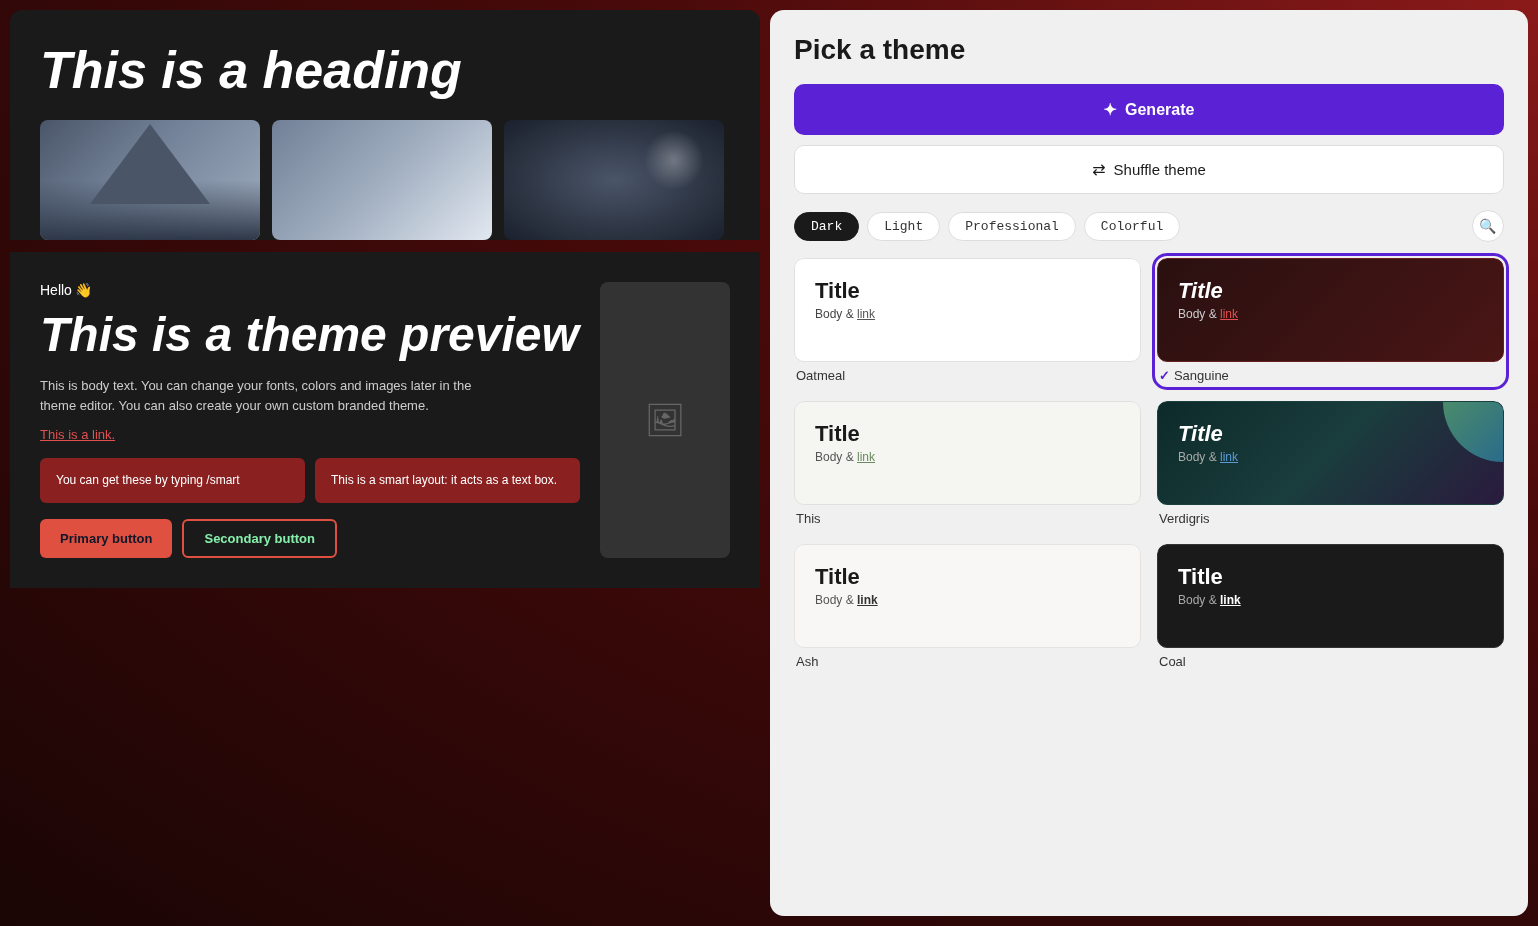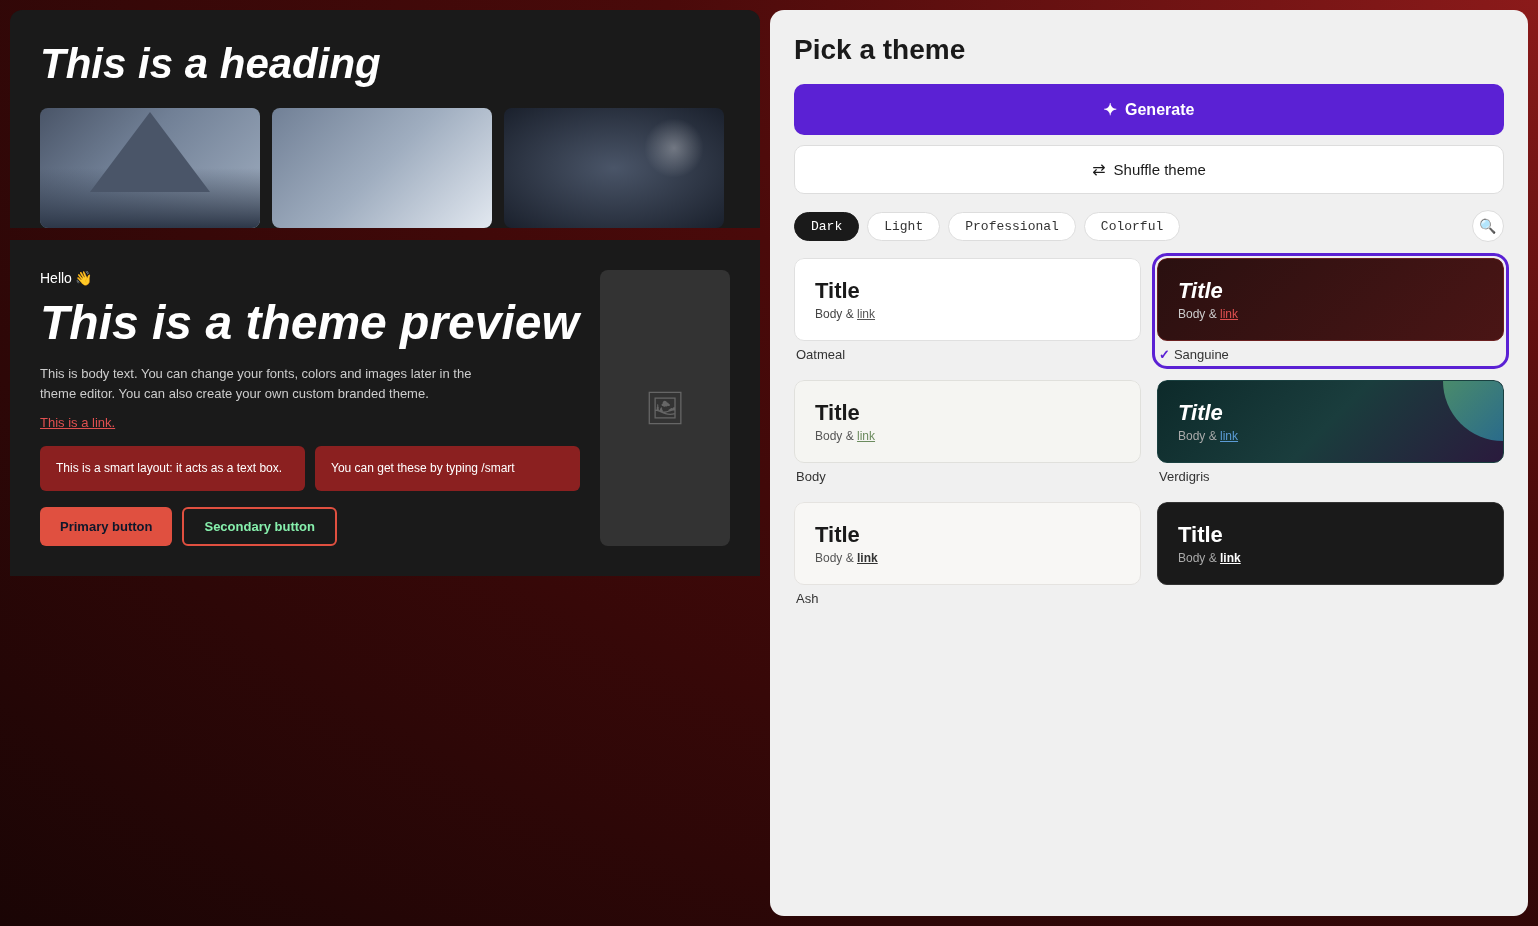--- a/index.html
+++ b/index.html
@@ -25,21 +25,21 @@
     .top-section {
       background: #1a1a1a;
       border-radius: 12px 12px 0 0;
       margin: 10px 10px 0 10px;
       padding: 30px 30px 0 30px;
       overflow: hidden;
     }
 
     .top-section h1 {
       color: #fff;
-      font-size: 42px;
+      font-size: 52px;
       font-weight: 900;
       margin-bottom: 20px;
       font-style: italic;
     }
 
     .image-row {
       display: flex;
       gap: 12px;
     }
 
@@ -322,21 +322,21 @@
     }
 
     .theme-card.selected {
       outline: 3px solid #5b21d4;
       outline-offset: 2px;
     }
 
     .theme-preview {
       border-radius: 10px;
       padding: 20px;
-      height: 83px;
+      height: 104px;
       display: flex;
       flex-direction: column;
       justify-content: flex-start;
     }
 
     .theme-preview-title {
       font-size: 22px;
       font-weight: 700;
       margin-bottom: 4px;
       line-height: 1.1;
@@ -446,22 +446,22 @@
     </div>
   </div>
 
   <div class="middle-section">
     <div class="preview-content">
       <div class="hello-text">Hello 👋</div>
       <h2 class="preview-title">This is a theme preview</h2>
       <p class="preview-body">This is body text. You can change your fonts, colors and images later in the theme editor. You can also create your own custom branded theme.</p>
       <a class="preview-link">This is a link.</a>
       <div class="smart-boxes">
+        <div class="smart-box">You can get these by typing /smart</div>
         <div class="smart-box">This is a smart layout: it acts as a text box.</div>
-        <div class="smart-box">You can get these by typing /smart</div>
       </div>
       <div class="button-row">
         <button class="btn-primary">Primary button</button>
         <button class="btn-secondary">Secondary button</button>
       </div>
     </div>
     <div class="image-drop-area">
       <span class="image-drop-icon">🖼</span>
     </div>
   </div>
@@ -512,21 +512,21 @@
         <span>Sanguine</span>
       </div>
     </div>
 
     <div class="theme-card">
       <div class="theme-preview theme-sage">
         <div class="theme-preview-title">Title</div>
         <div class="theme-preview-body">Body &amp; <span class="theme-preview-link">link</span></div>
       </div>
       <div class="theme-name-row">
-        <span>Body</span>
+        <span>This</span>
       </div>
     </div>
 
     <div class="theme-card">
       <div class="theme-preview theme-verdigris">
         <div class="theme-preview-title">Title</div>
         <div class="theme-preview-body">Body &amp; <span class="theme-preview-link">link</span></div>
       </div>
       <div class="theme-name-row">
         <span>Verdigris</span>
@@ -541,16 +541,19 @@
       <div class="theme-name-row">
         <span>Ash</span>
       </div>
     </div>
 
     <div class="theme-card">
       <div class="theme-preview theme-coal">
         <div class="theme-preview-title">Title</div>
         <div class="theme-preview-body">Body &amp; <span class="theme-preview-link">link</span></div>
       </div>
+      <div class="theme-name-row">
+        <span>Coal</span>
+      </div>
     </div>
 
   </div>
 </div>
 
 </body></html>

